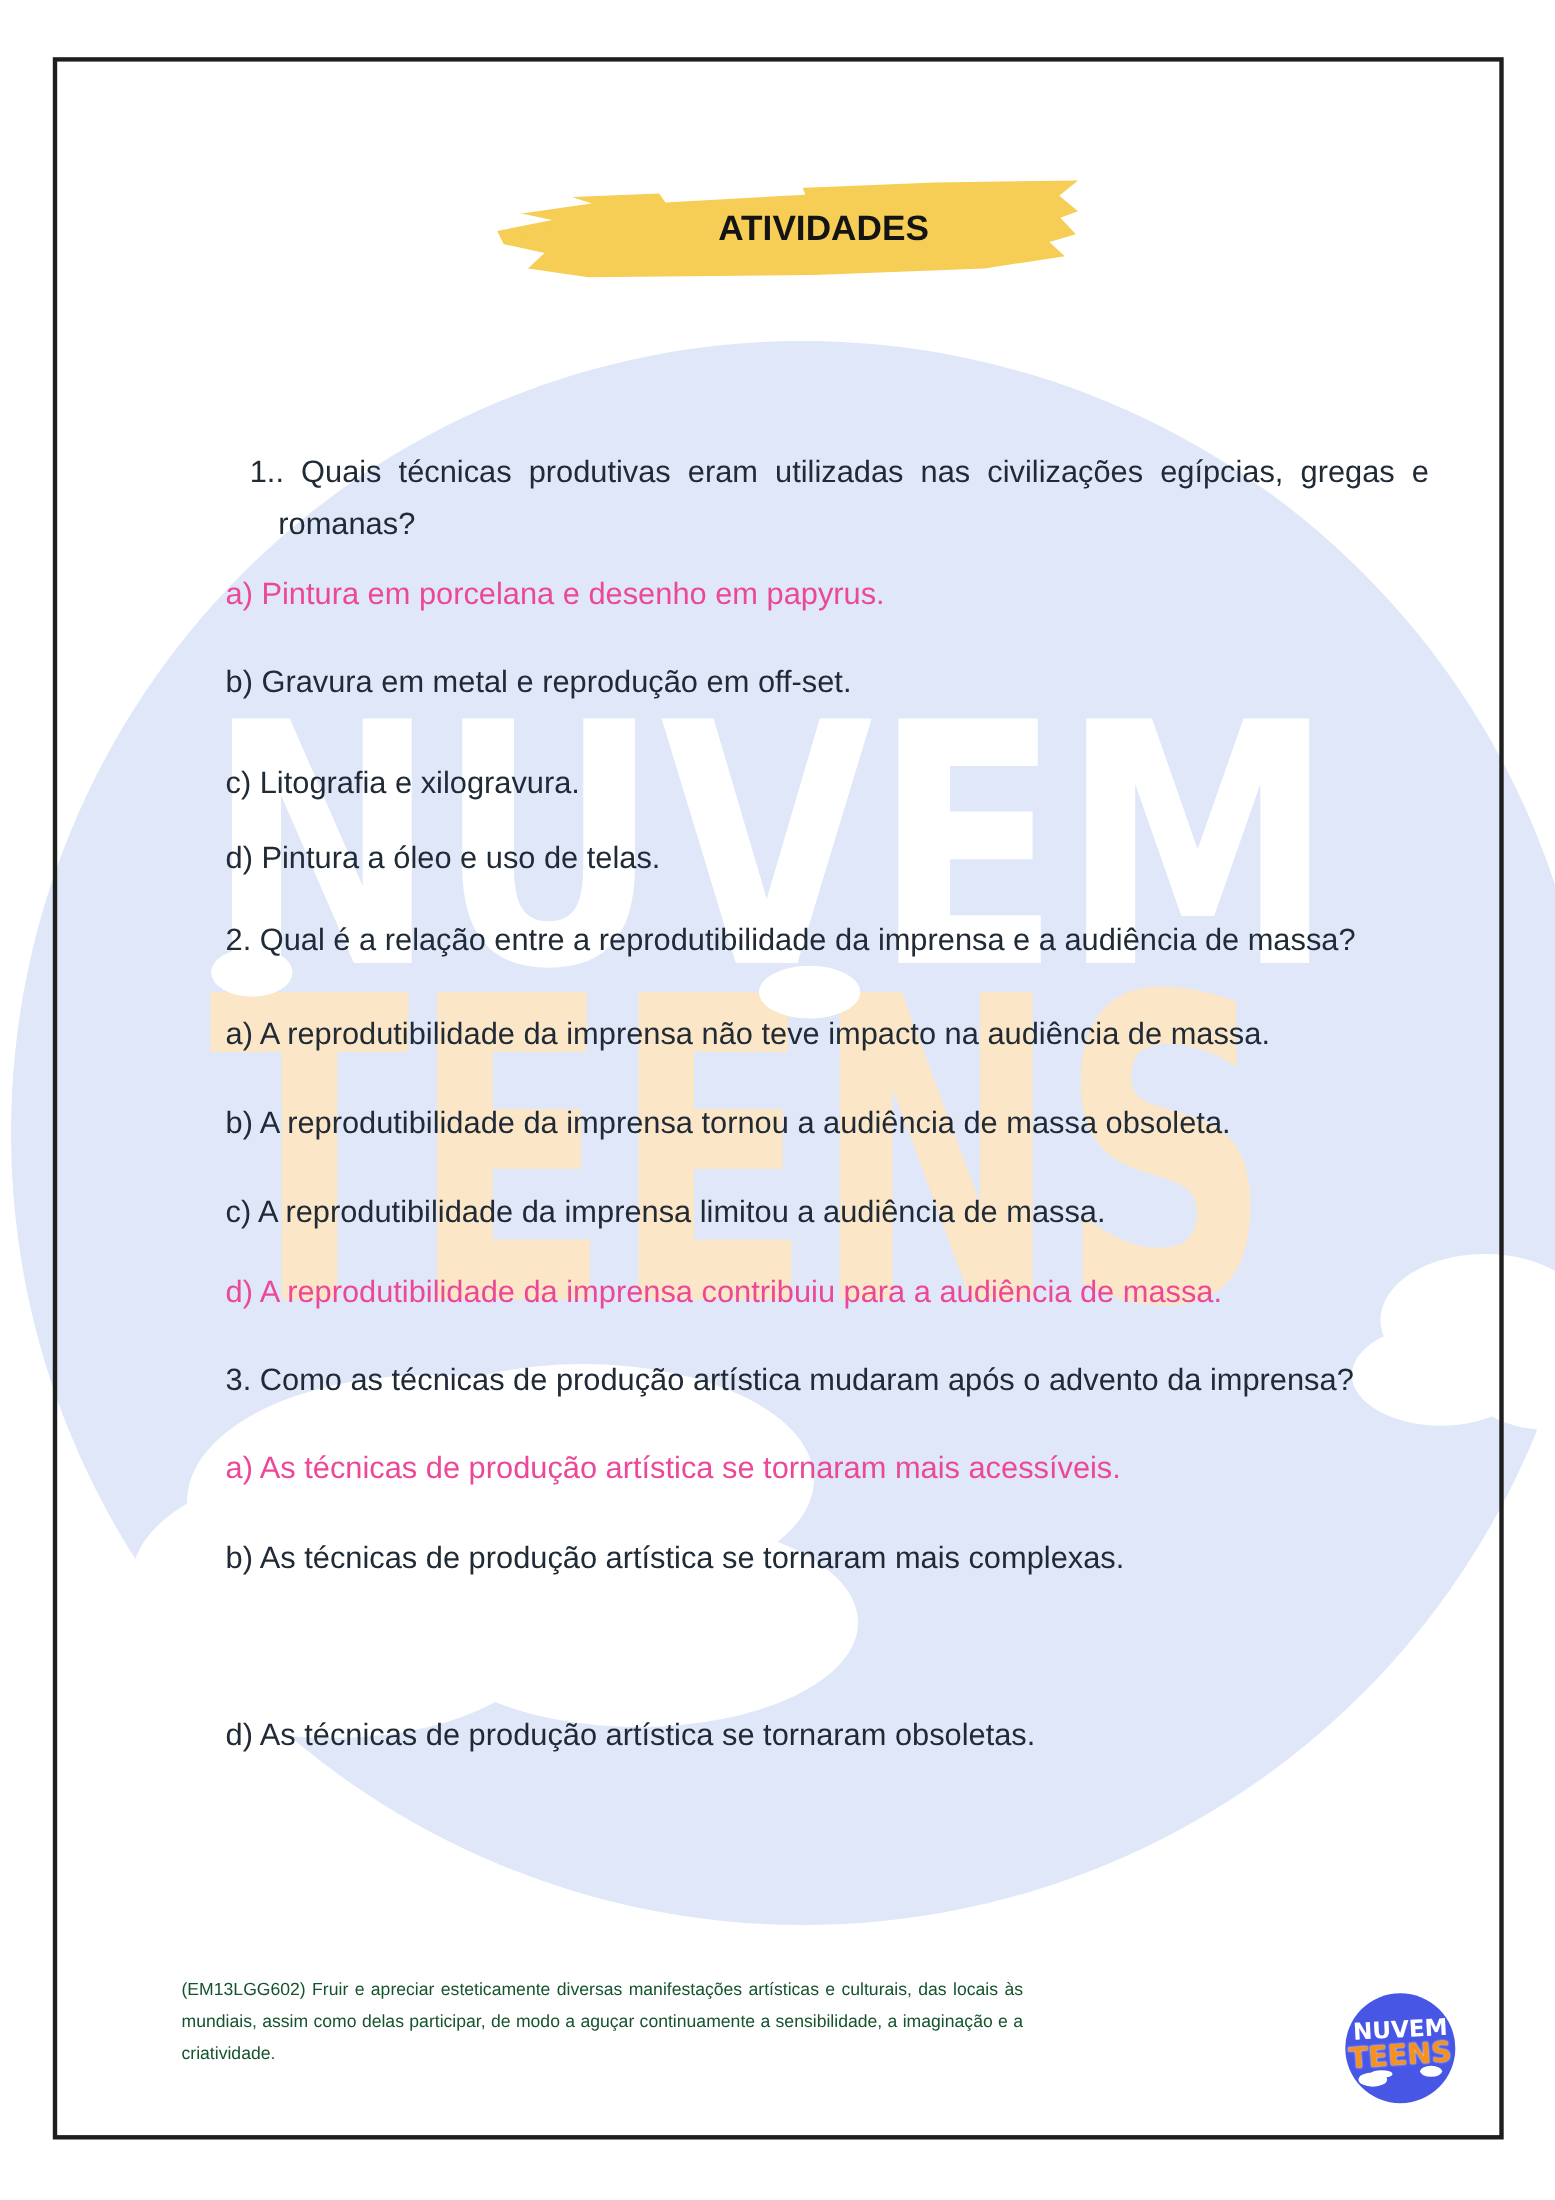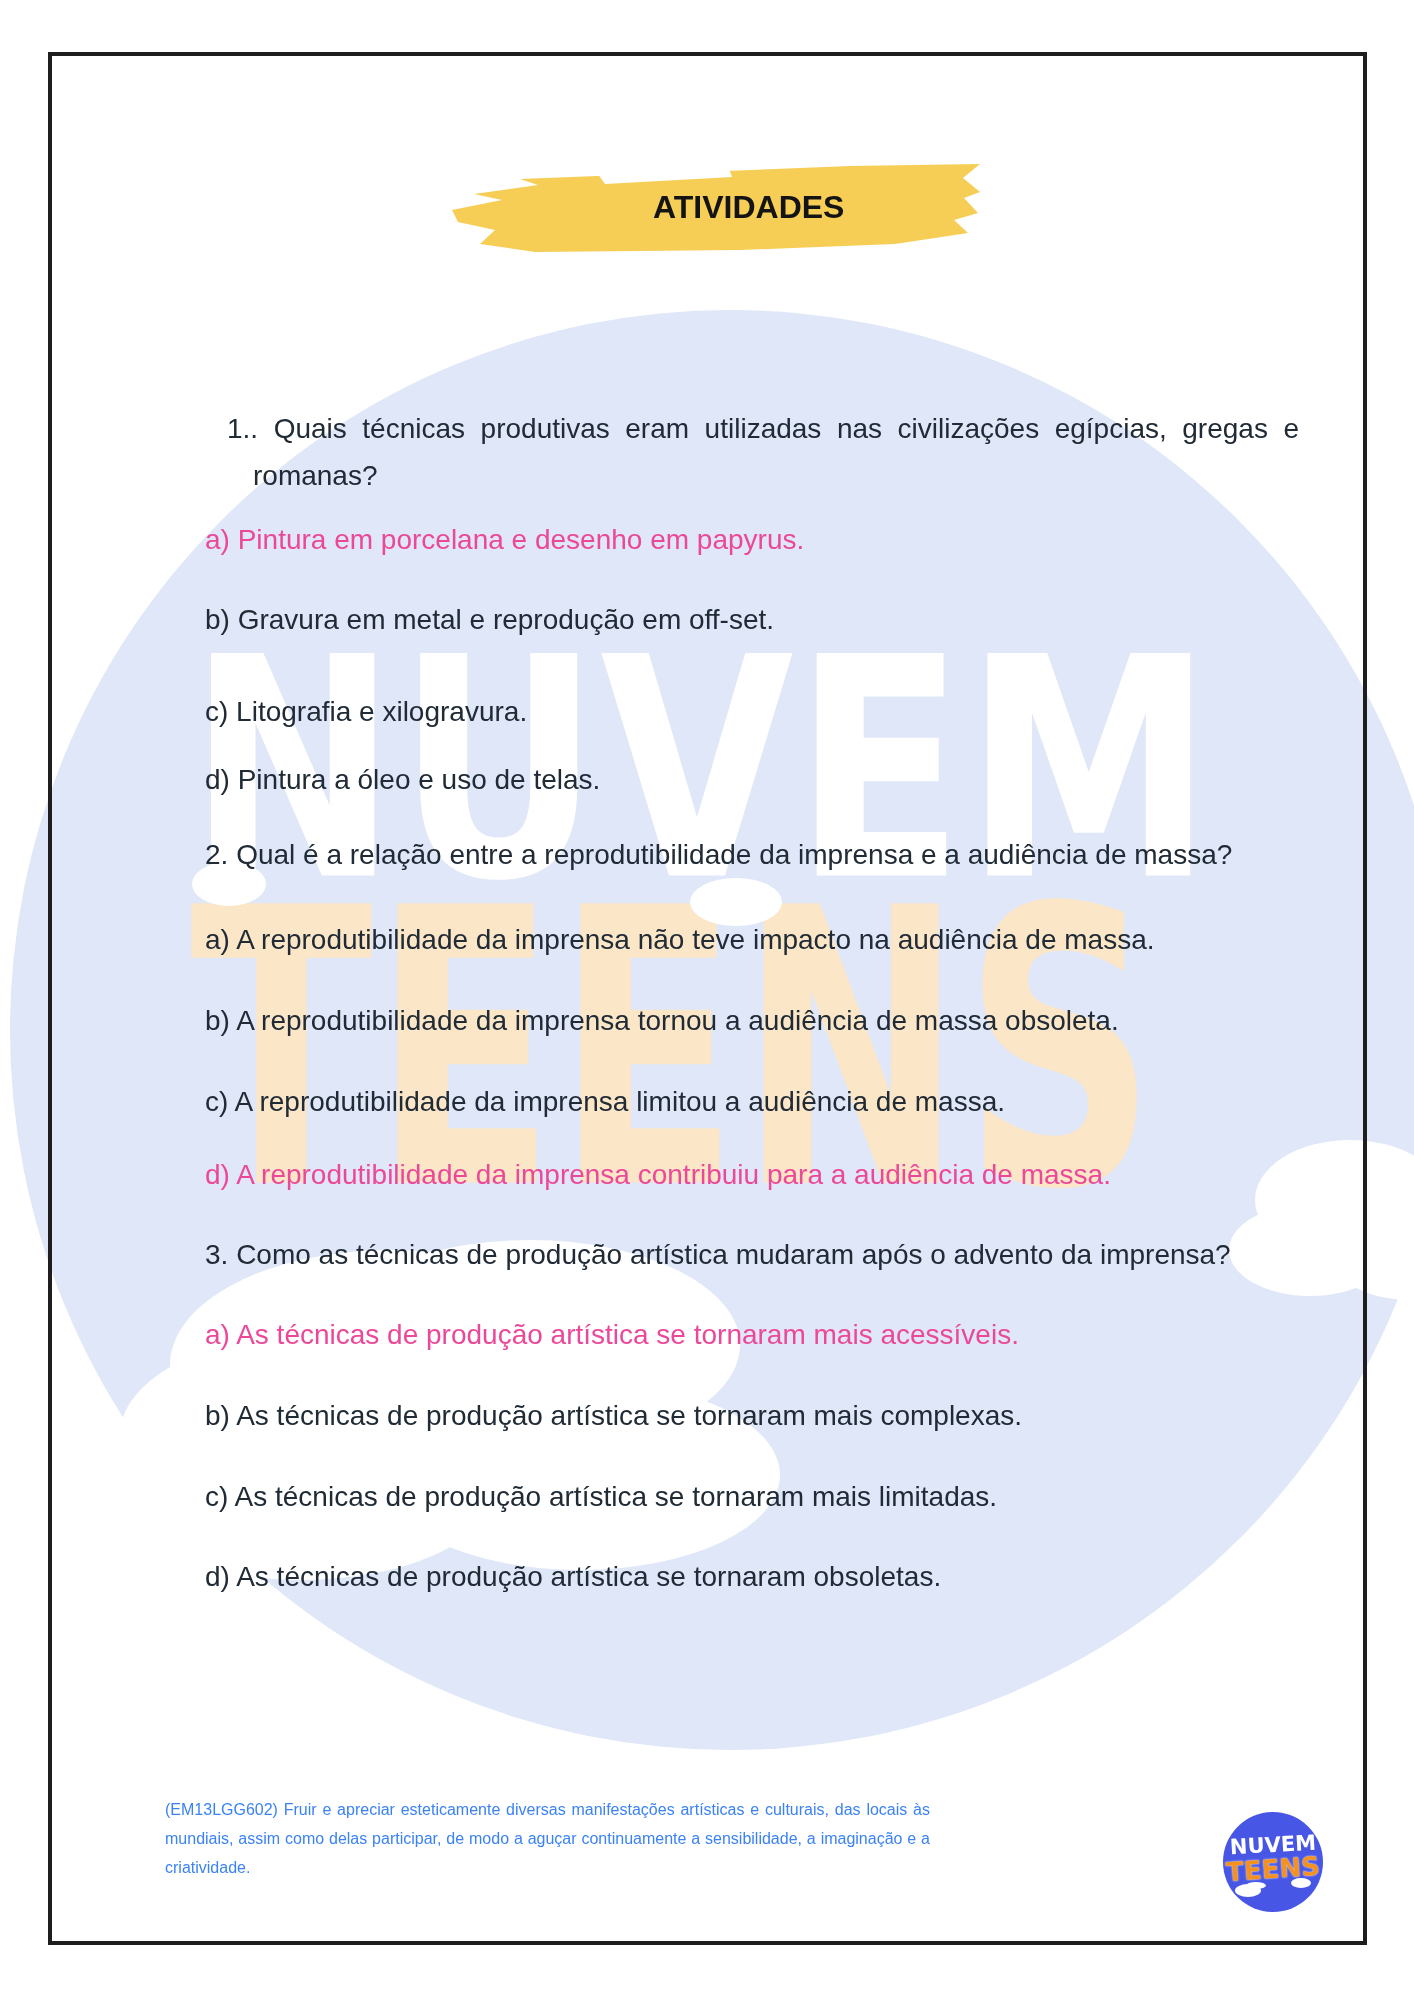--- a/index.html
+++ b/index.html
@@ -41,21 +41,21 @@
   }
   .q1{
     left:227px;top:405px;width:1046px;
     line-height:47px;text-align:justify;white-space:normal;
     padding-left:26px;text-indent:-26px;box-sizing:content-box;
   }
   .red{color:#ec4899;}
   .lbl{margin-right:0px;}
   .footer{
     position:absolute;left:165px;top:1795px;width:765px;z-index:4;
-    font-size:16px;line-height:29px;color:#3b82f6;text-align:justify;
+    font-size:16px;line-height:29px;color:#14532d;text-align:justify;
   }
   .logo{
     position:absolute;left:1223px;top:1812px;width:100px;height:100px;border-radius:50%;
     background:#4756e4;z-index:6;overflow:hidden;
   }
   .logo-nuvem{
     position:absolute;left:0;top:22px;width:100px;text-align:center;
     color:#ffffff;font-weight:bold;font-size:21px;line-height:22px;
     font-family:"DejaVu Sans", sans-serif;transform:rotate(-3deg);
   }
@@ -104,21 +104,20 @@
 
   <div class="opt" style="left:205px;top:920px;"><span class="lbl">a)</span> <span>A reprodutibilidade da imprensa não teve impacto na audiência de massa.</span></div>
   <div class="opt" style="left:205px;top:1001px;"><span class="lbl">b)</span> <span>A reprodutibilidade da imprensa tornou a audiência de massa obsoleta.</span></div>
   <div class="opt" style="left:205px;top:1082px;"><span class="lbl">c)</span> <span>A reprodutibilidade da imprensa limitou a audiência de massa.</span></div>
   <div class="opt red" style="left:205px;top:1155px;"><span class="lbl">d)</span> <span>A reprodutibilidade da imprensa contribuiu para a audiência de massa.</span></div>
 
   <div class="q" style="left:205px;top:1235px;"><span class="lbl">3.</span> <span>Como as técnicas de produção artística mudaram após o advento da imprensa?</span></div>
 
   <div class="opt red" style="left:205px;top:1315px;"><span class="lbl">a)</span> <span>As técnicas de produção artística se tornaram mais acessíveis.</span></div>
   <div class="opt" style="left:205px;top:1396px;"><span class="lbl">b)</span> <span>As técnicas de produção artística se tornaram mais complexas.</span></div>
-  <div class="opt" style="left:205px;top:1477px;"><span class="lbl">c)</span> <span>As técnicas de produção artística se tornaram mais limitadas.</span></div>
   <div class="opt" style="left:205px;top:1557px;"><span class="lbl">d)</span> <span>As técnicas de produção artística se tornaram obsoletas.</span></div>
 
   <div class="footer">(EM13LGG602) Fruir e apreciar esteticamente diversas manifestações artísticas e culturais, das locais às mundiais, assim como delas participar, de modo a aguçar continuamente a sensibilidade, a imaginação e a criatividade.</div>
 
   <div class="logo">
     <div class="logo-nuvem">NUVEM</div>
     <div class="logo-teens">TEENS</div>
     <div class="logo-cloud logo-cloud-1"></div>
     <div class="logo-cloud logo-cloud-2"></div>
   </div>

